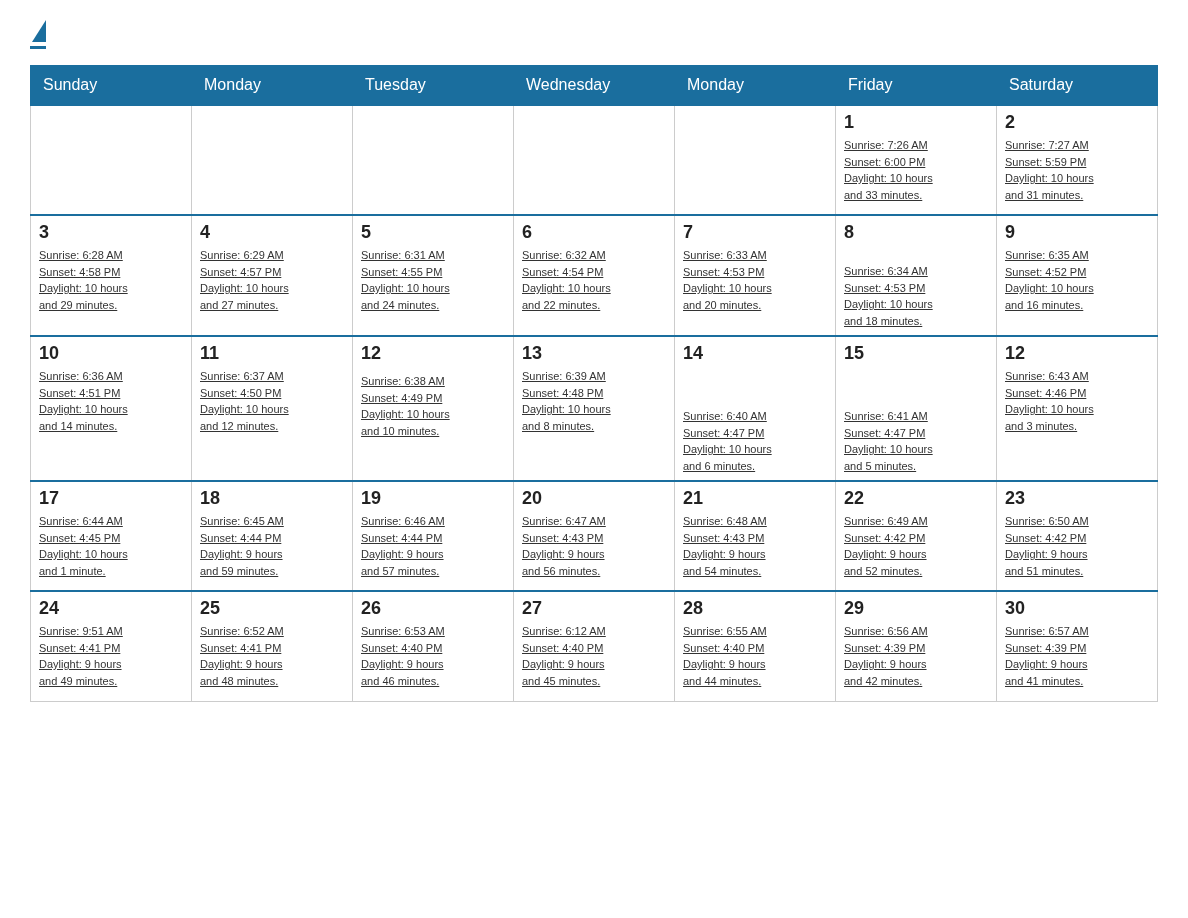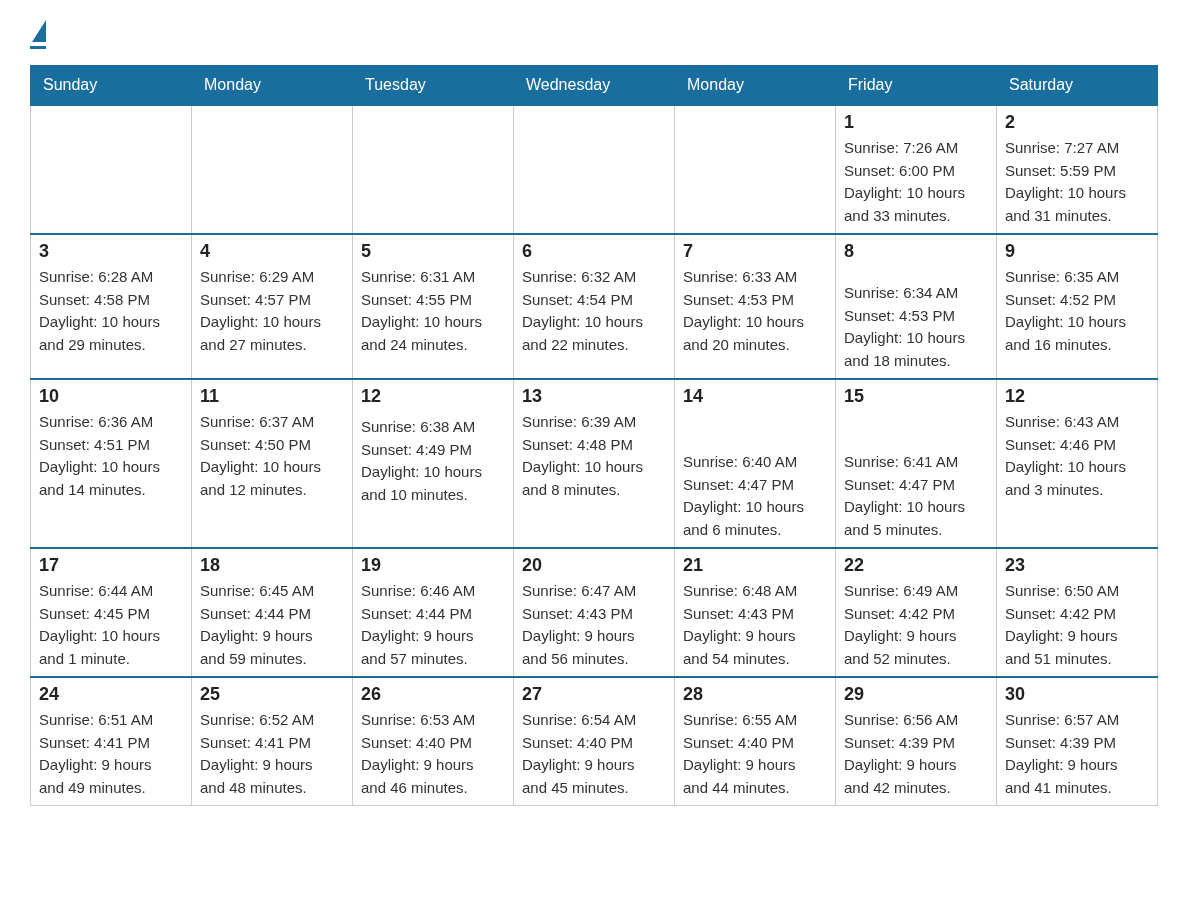--- a/index.html
+++ b/index.html
@@ -96,23 +96,24 @@
     .calendar tbody tr td {
       border-top: 2px solid #1a6e9e;
     }
     .day-number {
       font-size: 18px;
       font-weight: bold;
       color: #222;
       margin-bottom: 4px;
     }
     .day-info {
-      font-size: 15px;
+      font-size: 11px;
       color: #333;
       line-height: 1.5;
+      text-decoration: underline;
     }
     .empty-cell {
       background: #f9f9f9;
     }
   </style>
 </head>
 <body>
 
 <div class="header-area">
   <div class="logo">
@@ -314,42 +315,42 @@
           <div class="day-number">23</div>
           <div class="day-info" style="white-space: pre-line;">Sunrise: 6:50 AM
 Sunset: 4:42 PM
 Daylight: 9 hours
 and 51 minutes.</div>
         </td>
       </tr>
       <tr>
         <td>
           <div class="day-number">24</div>
-          <div class="day-info" style="white-space: pre-line;">Sunrise: 6:51 AM
+          <div class="day-info" style="white-space: pre-line;">Sunrise: 9:51 AM
 Sunset: 4:41 PM
 Daylight: 9 hours
 and 49 minutes.</div>
         </td>
         <td>
           <div class="day-number">25</div>
           <div class="day-info" style="white-space: pre-line;">Sunrise: 6:52 AM
 Sunset: 4:41 PM
 Daylight: 9 hours
 and 48 minutes.</div>
         </td>
         <td>
           <div class="day-number">26</div>
           <div class="day-info" style="white-space: pre-line;">Sunrise: 6:53 AM
 Sunset: 4:40 PM
 Daylight: 9 hours
 and 46 minutes.</div>
         </td>
         <td>
           <div class="day-number">27</div>
-          <div class="day-info" style="white-space: pre-line;">Sunrise: 6:54 AM
+          <div class="day-info" style="white-space: pre-line;">Sunrise: 6:12 AM
 Sunset: 4:40 PM
 Daylight: 9 hours
 and 45 minutes.</div>
         </td>
         <td>
           <div class="day-number">28</div>
           <div class="day-info" style="white-space: pre-line;">Sunrise: 6:55 AM
 Sunset: 4:40 PM
 Daylight: 9 hours
 and 44 minutes.</div>

